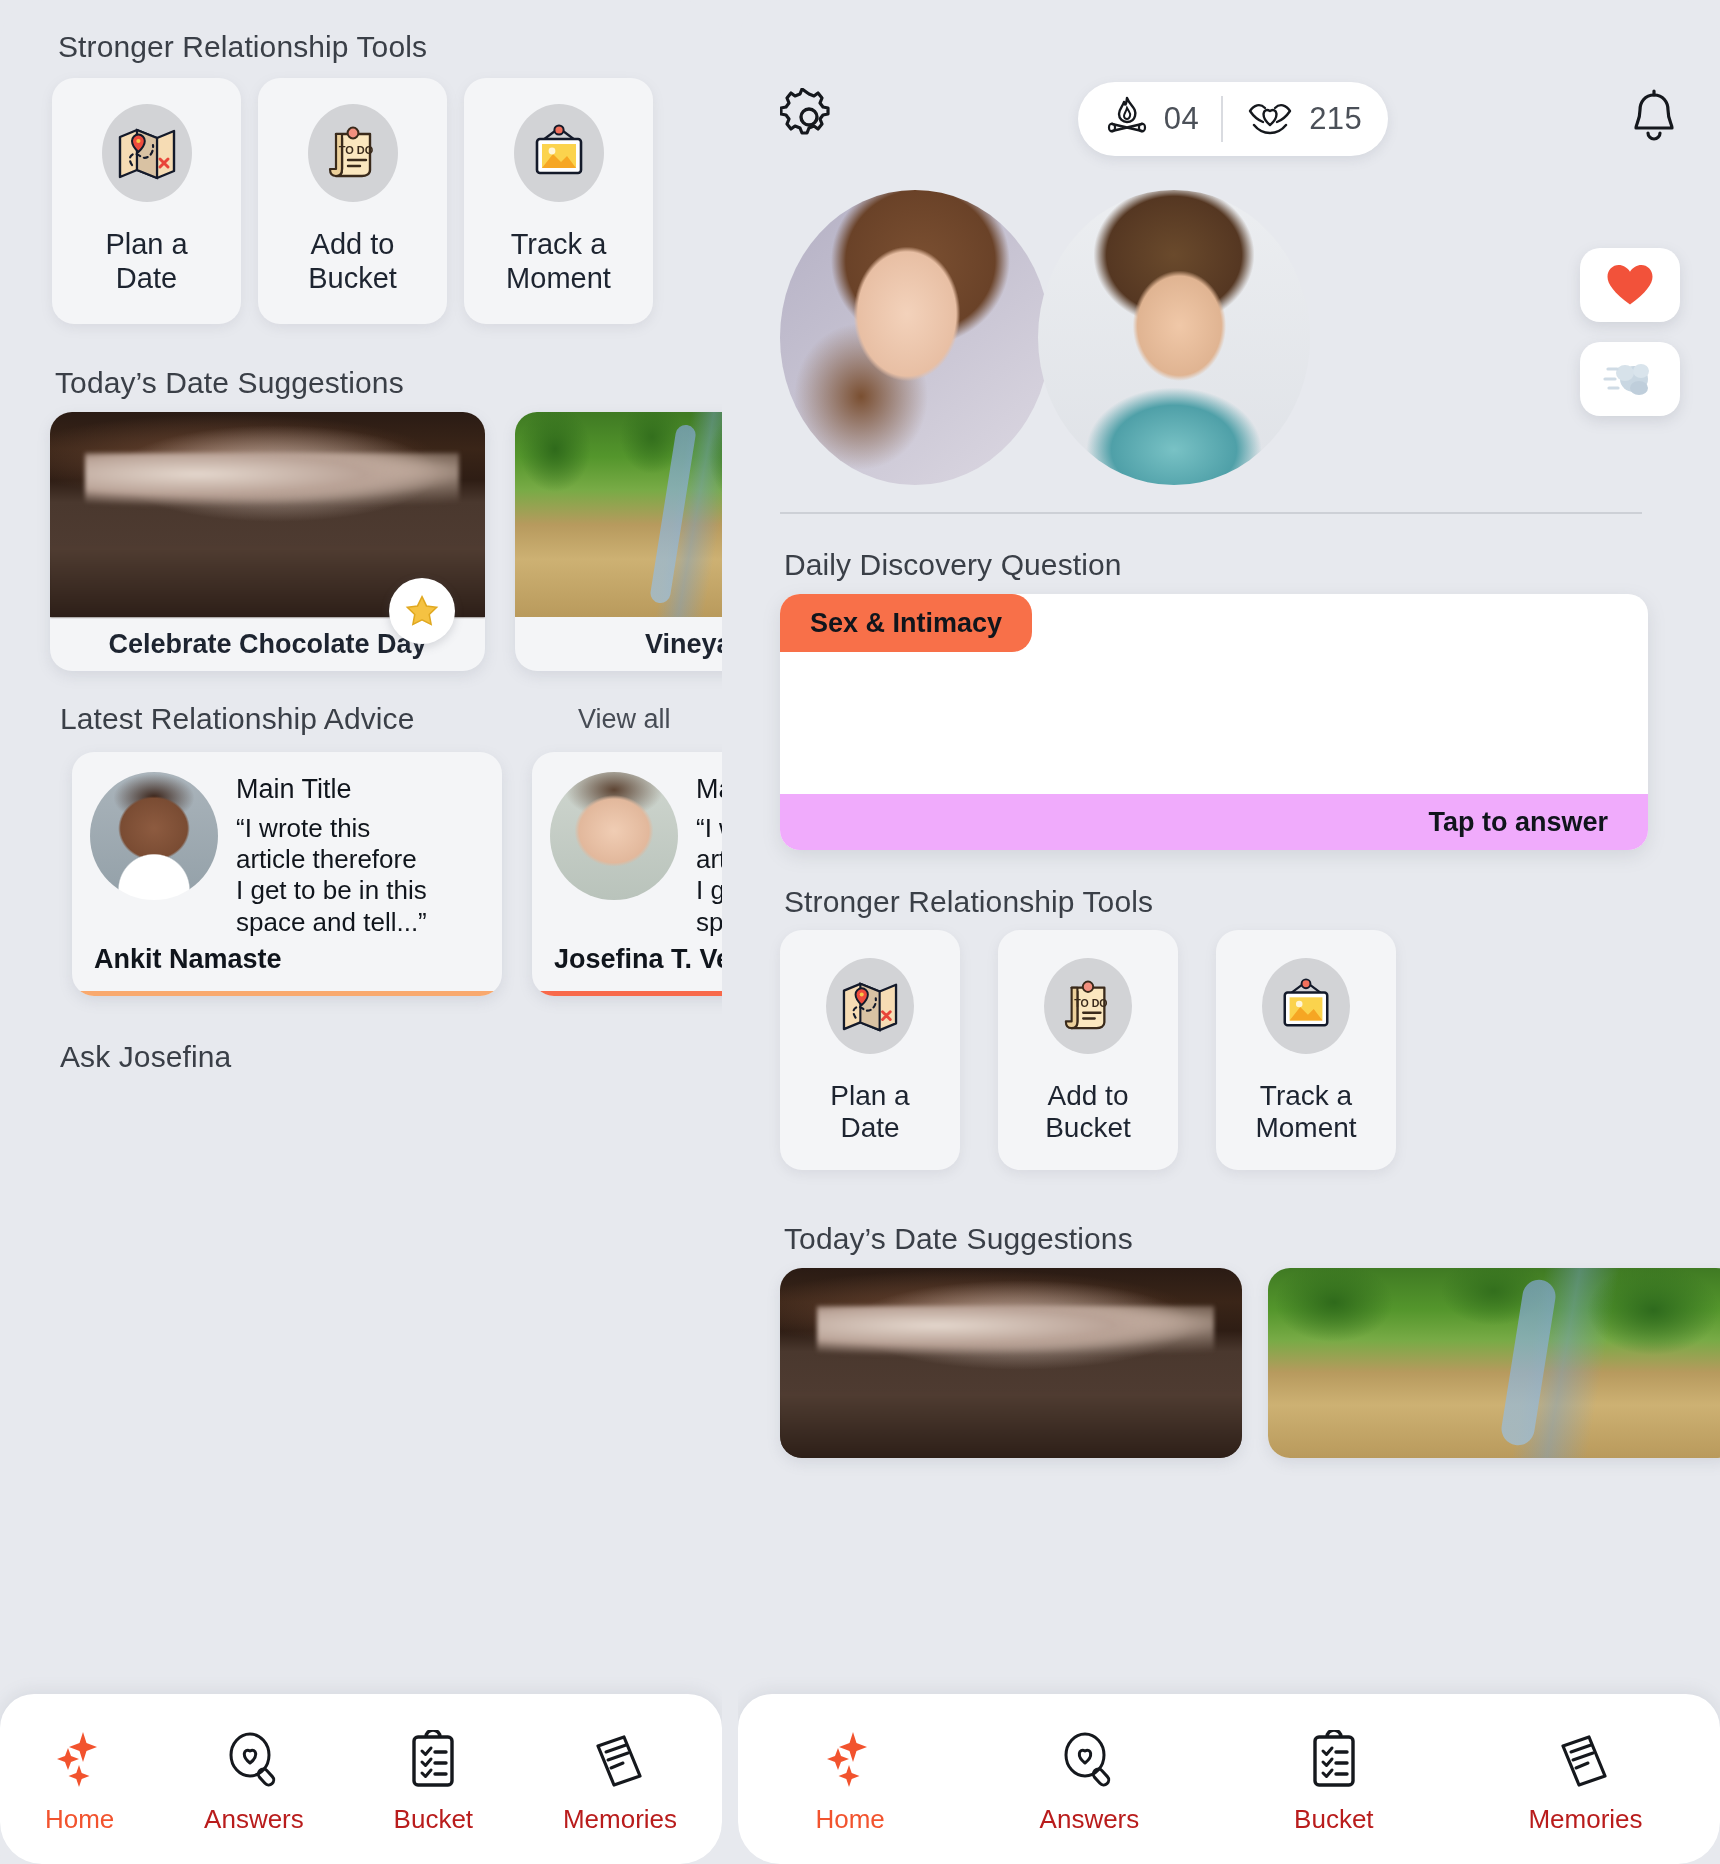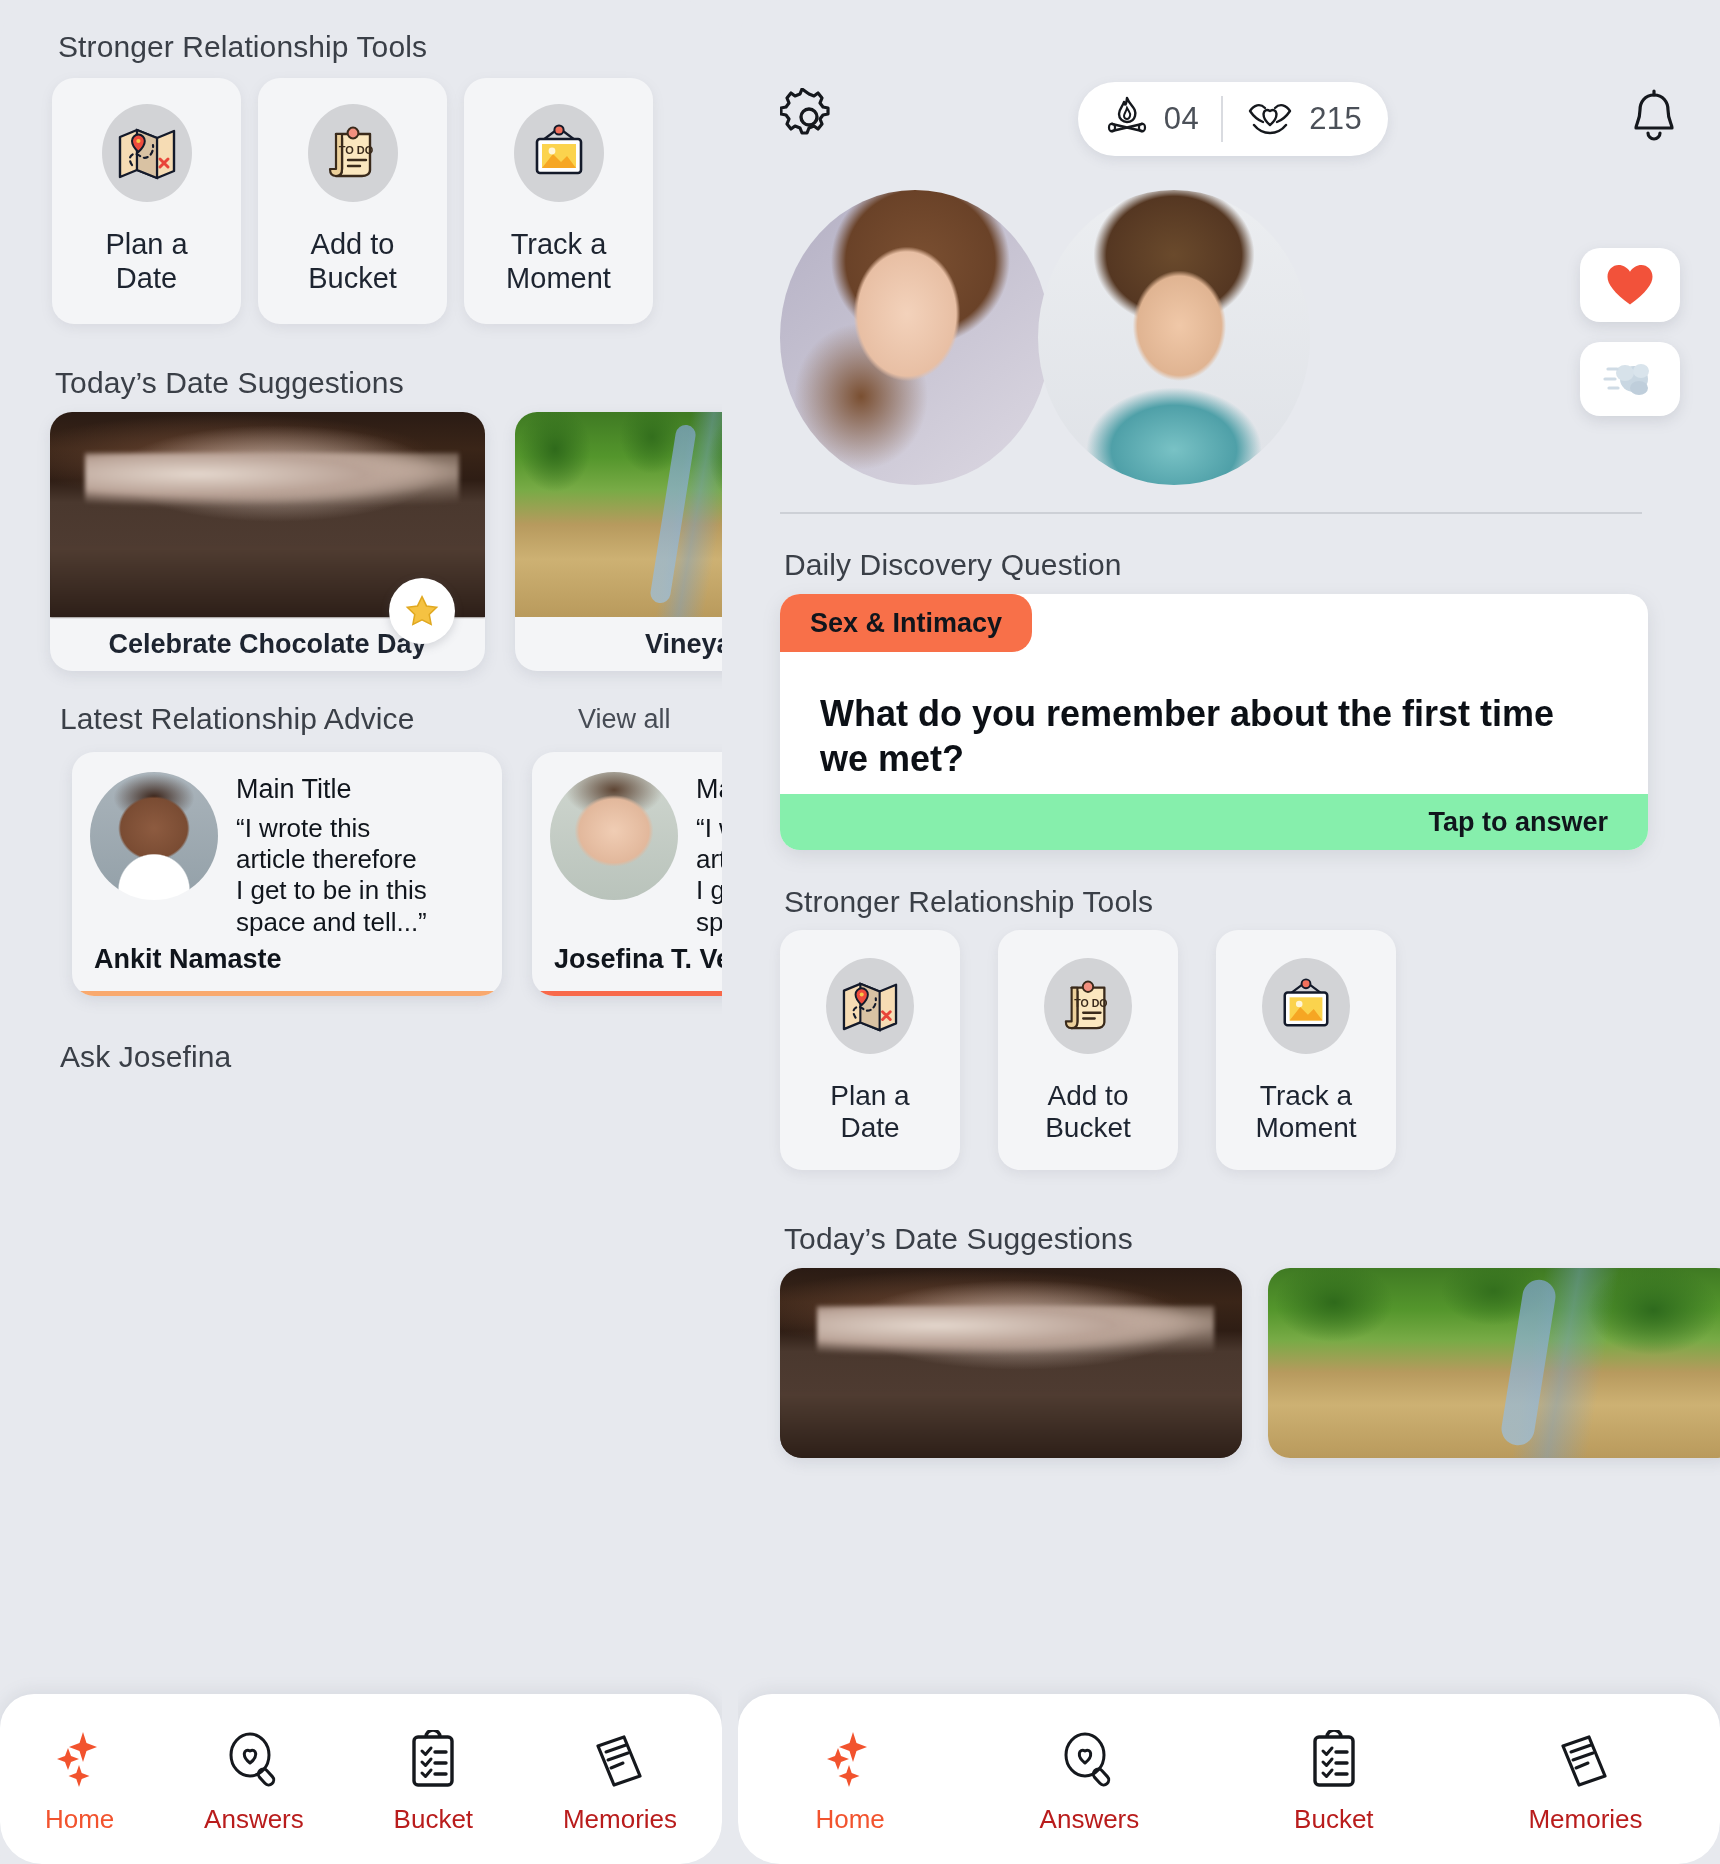--- a/index.html
+++ b/index.html
@@ -193,21 +193,21 @@
 
   
   .q-card { background: #fff; border-radius: 20px; overflow: hidden; box-shadow: 0 6px 18px rgba(120,125,140,.18); }
   .q-tag {
     background: #f87049; color: #10151c; font-weight: 700;
     border-radius: 0 20px 20px 0; display: inline-flex; align-items: center;
     padding: 0 30px; white-space: nowrap;
   }
   .q-text { font-weight: 700; color: #0c1016; line-height: 1.24; }
   .q-foot {
-    background: #86efac; color: #10151c; font-weight: 700;
+    background: #f0abfc; color: #10151c; font-weight: 700;
     display: flex; align-items: center; justify-content: flex-end;
   }
 </style>
 </head>
 <body>
 
 <div class="stage">
 
   <div class="phone left">
     <div class="scroll">
@@ -440,21 +440,20 @@
           </svg>
         </div>
       </div>
 
       <div class="divider" style="position:absolute;left:42px;top:512px;width:862px;"></div>
 
       <div class="sec-title" style="position:absolute;left:46px;top:548px;">Daily Discovery Question</div>
 
       <div class="q-card" style="position:absolute;left:42px;top:594px;width:868px;height:256px;">
         <div class="q-tag" style="height:58px;font-size:27px;margin-top:0;">Sex &amp; Intimacy</div>
-        <div class="q-text" style="font-size:36px;padding:40px 48px 0 40px;">What do you remember about the first time we met?</div>
         <div class="q-foot" style="position:absolute;left:0;bottom:0;width:100%;height:56px;padding-right:40px;font-size:27px;">Tap to answer</div>
       </div>
 
       <div class="sec-title" style="position:absolute;left:46px;top:885px;">Stronger Relationship Tools</div>
 
       <div class="tools-row" style="position:absolute;left:42px;top:930px;gap:38px;">
 
         <div class="tool-card" style="width:180px;height:240px;padding-top:28px;">
           <div class="tool-ico-wrap" style="width:88px;height:96px;">
             <svg width="60" height="54" viewBox="0 0 62 56">

